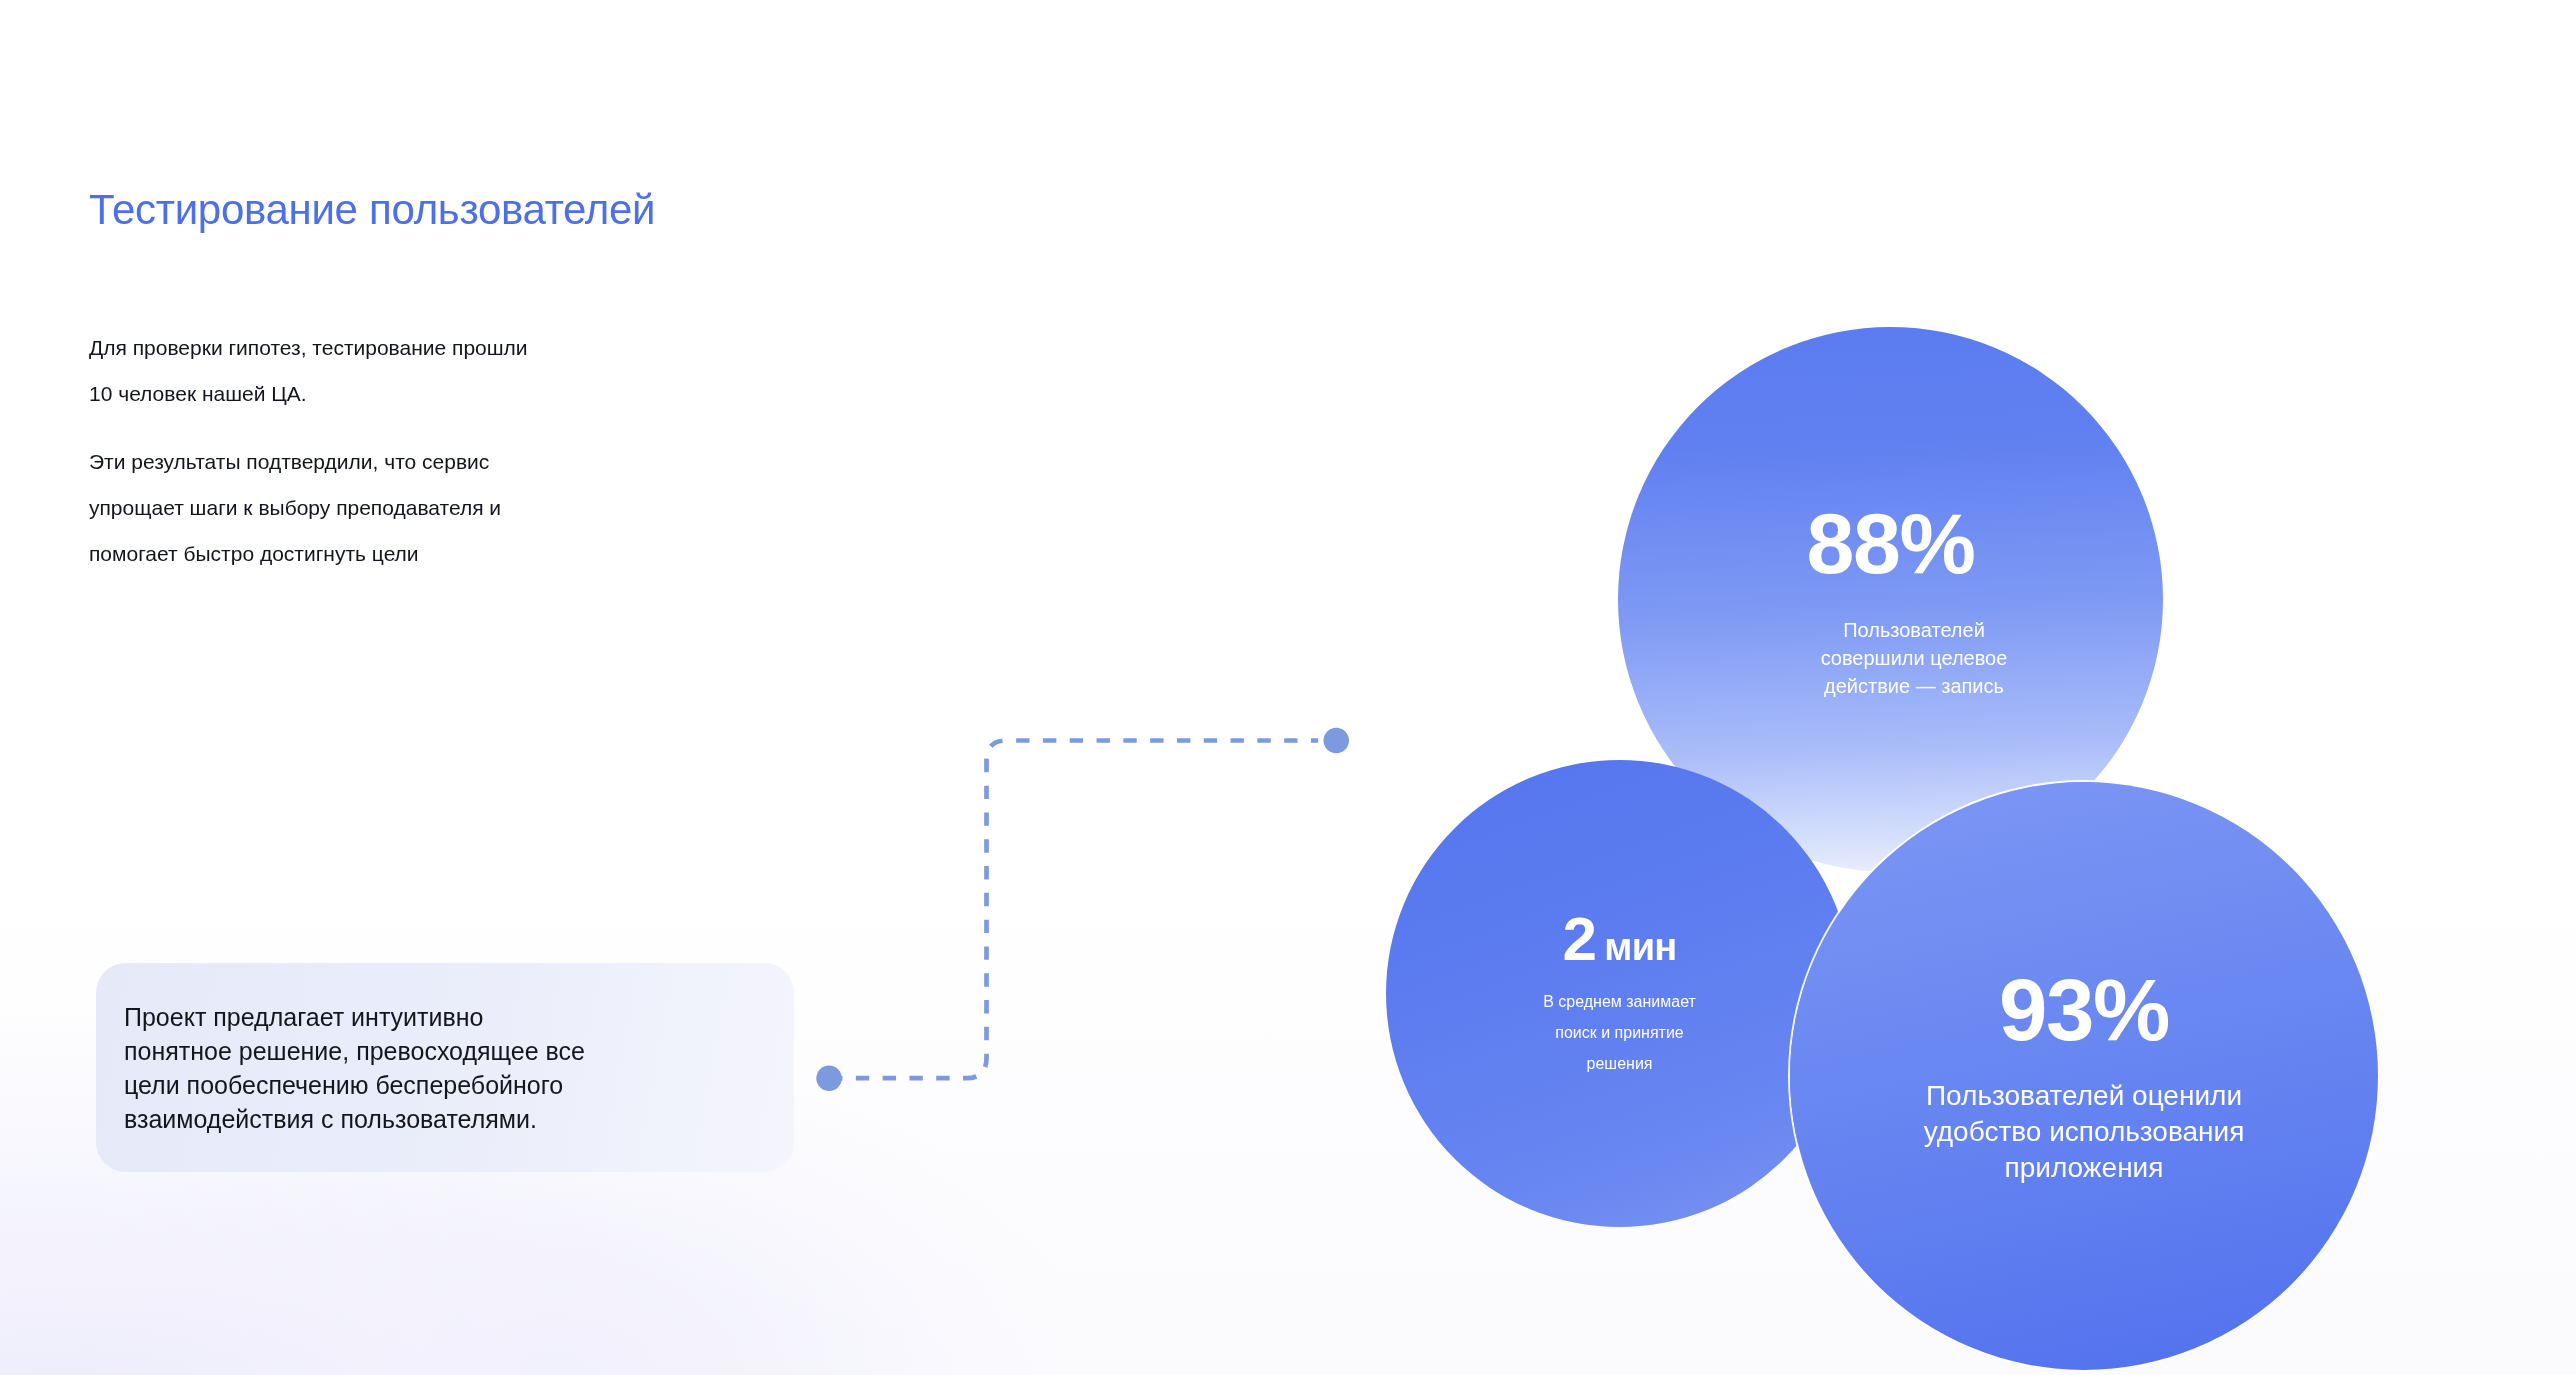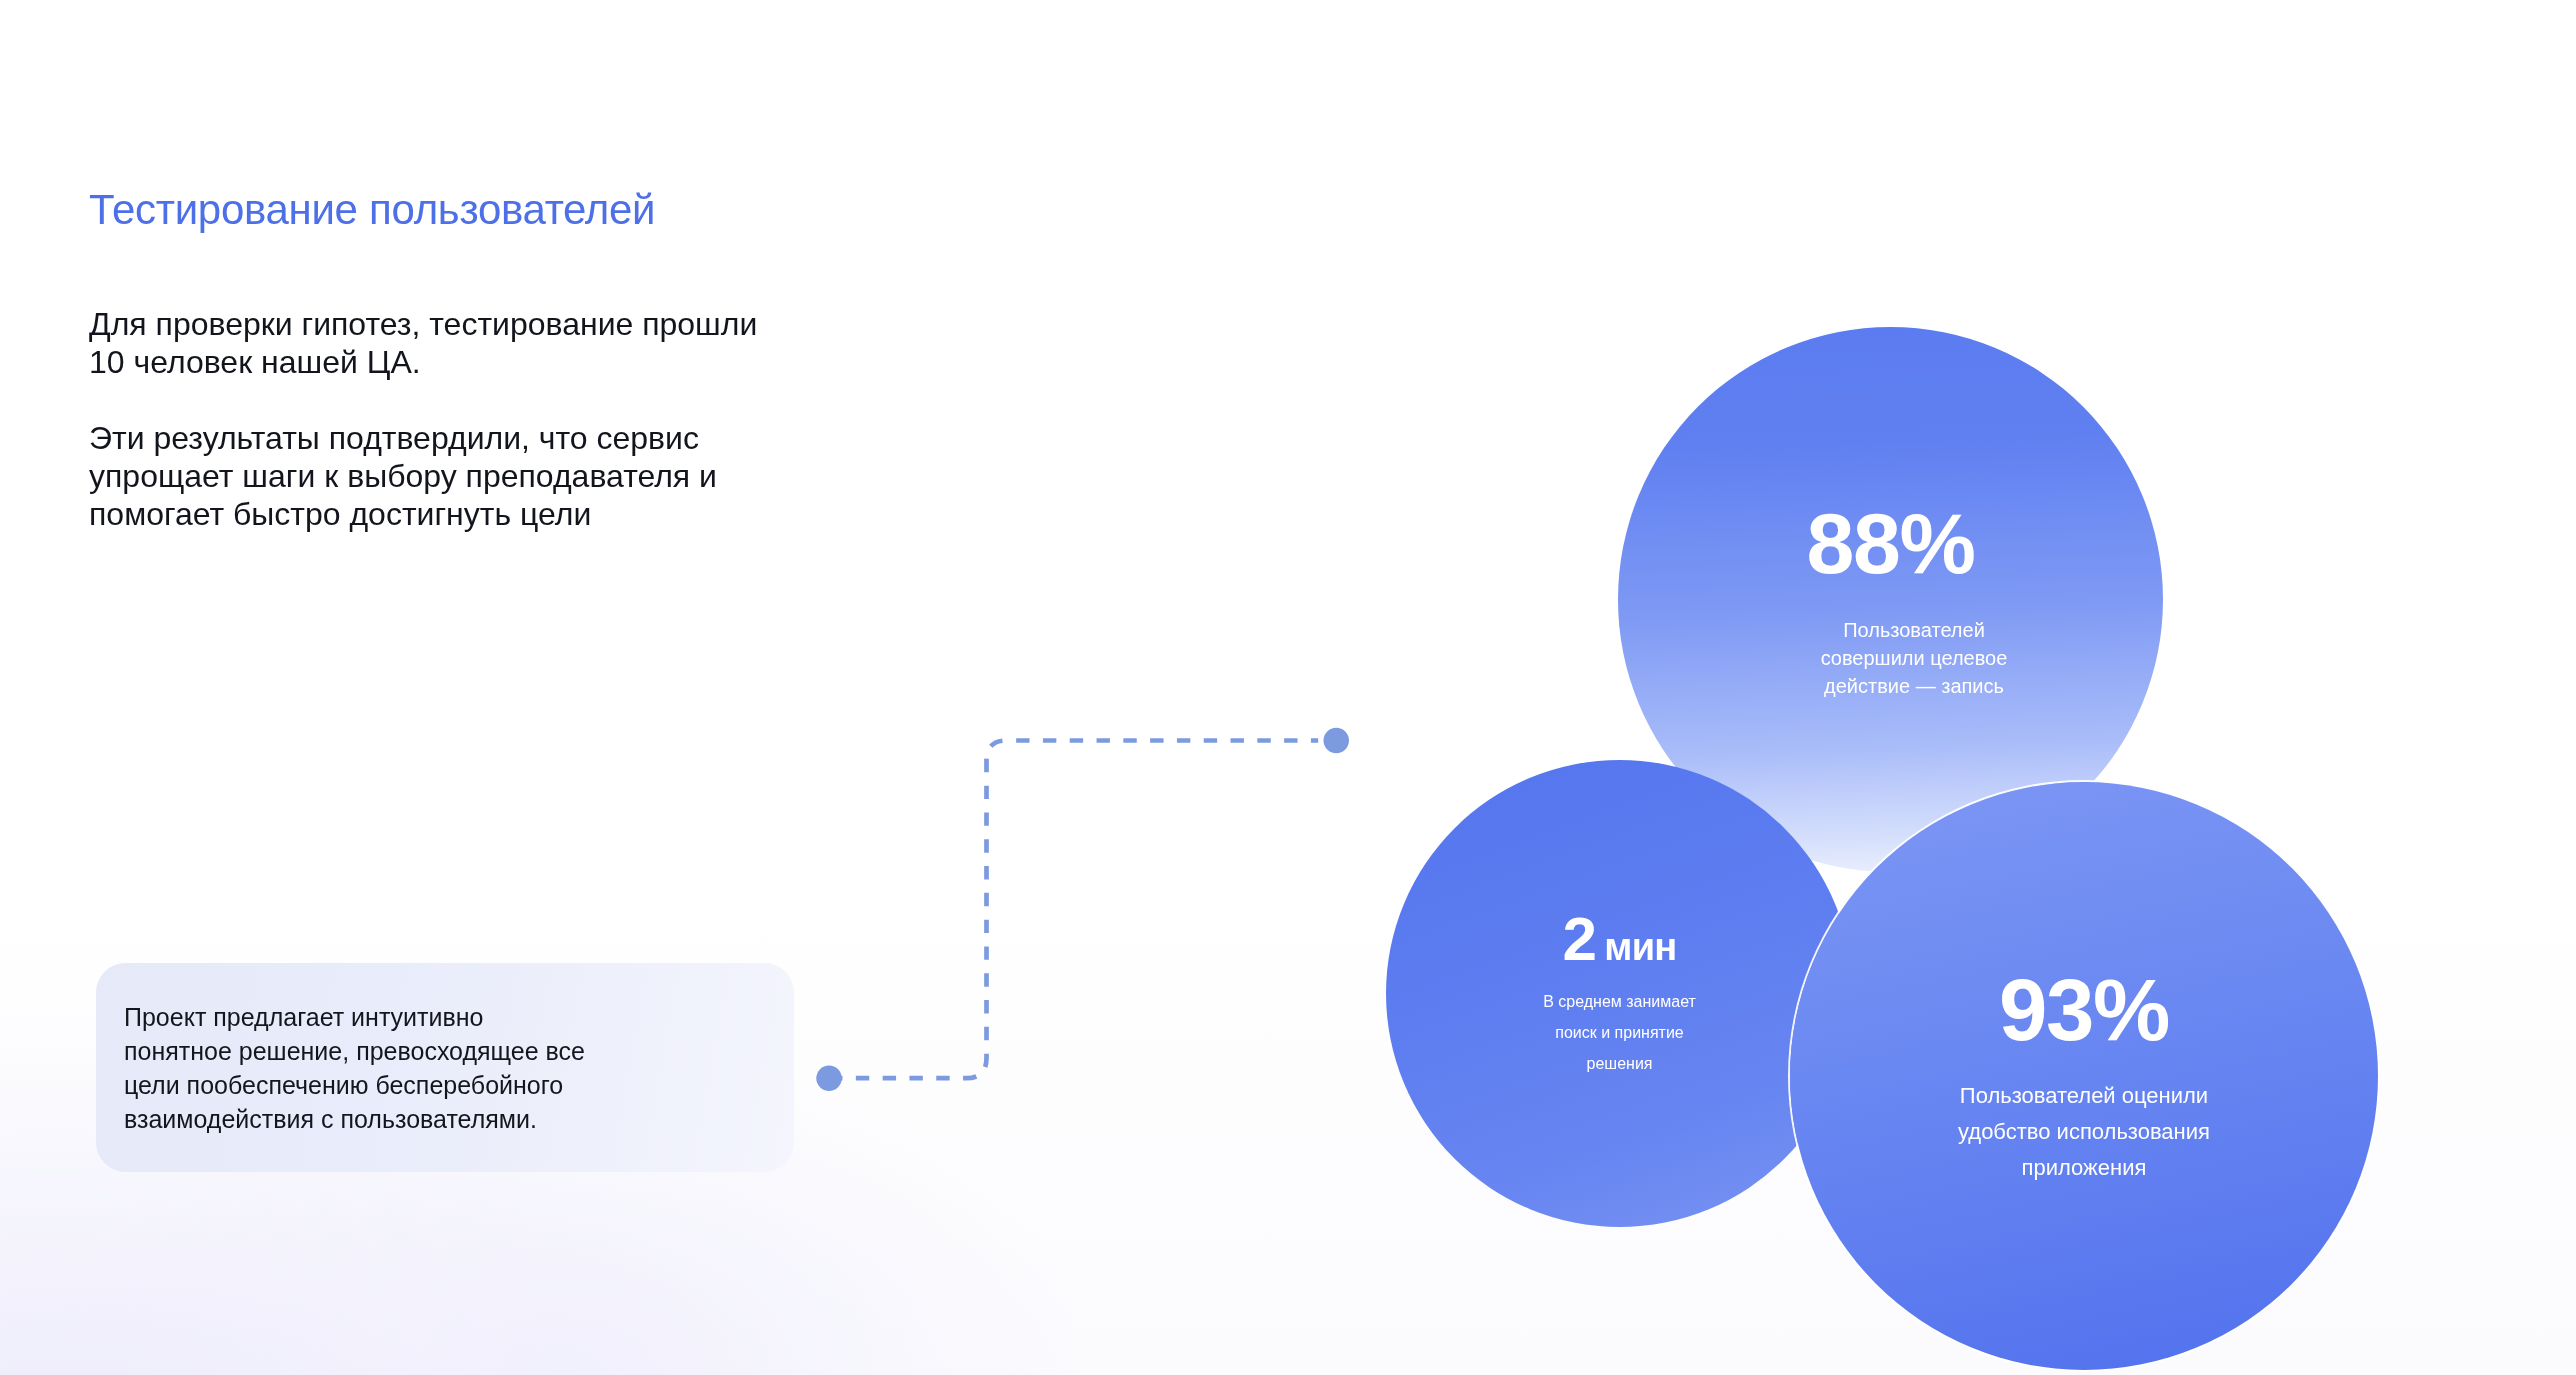--- a/index.html
+++ b/index.html
@@ -22,23 +22,24 @@
   
   #title {
     position:absolute; left:89px; top:186px;
     font-size:42px; font-weight:normal;
     letter-spacing:-0.3px;
     color:#4d6fe8;
     white-space:nowrap;
   }
   .para {
     position:absolute; left:89px;
-    font-size:32px; line-height:38px;
+    font-size:21px; line-height:46px;
     color:#13151c;
     width:805px;
+    margin-top:20px;
   }
   #para1 { top:305px; }
   #para2 { top:419px; }
 
   
   #callout {
     position:absolute;
     left:96px; top:963px;
     width:698px; height:209px;
     border-radius:29.5px;
@@ -102,21 +103,21 @@
 
   
   #bubble-52 {
     left:1790px; top:782px;
     width:588px; height:588px;
     background:linear-gradient(168deg, #7d97f4 0%, #7490f3 20%, #6886f1 48%, #5a79ef 80%, #5070ee 100%);
     box-shadow:0 0 0 2px rgba(255,255,255,0.92);
     z-index:3;
   }
   #bubble-52 .value { font-size:87px; margin-bottom:25.5px; letter-spacing:-1.3px; }
-  #bubble-52 .caption { font-size:22px; line-height:36px; }
+  #bubble-52 .caption { font-size:28px; line-height:36px; }
 </style>
 </head>
 <body>
 
 <div id="slide">
 
   <div id="title">Тестирование пользователей</div>
 
   <div id="para1" class="para">Для проверки гипотез, тестирование прошли<br>10 человек нашей ЦА.</div>
   <div id="para2" class="para">Эти результаты подтвердили, что сервис<br>упрощает шаги к выбору преподавателя и<br>помогает быстро достигнуть цели</div>

